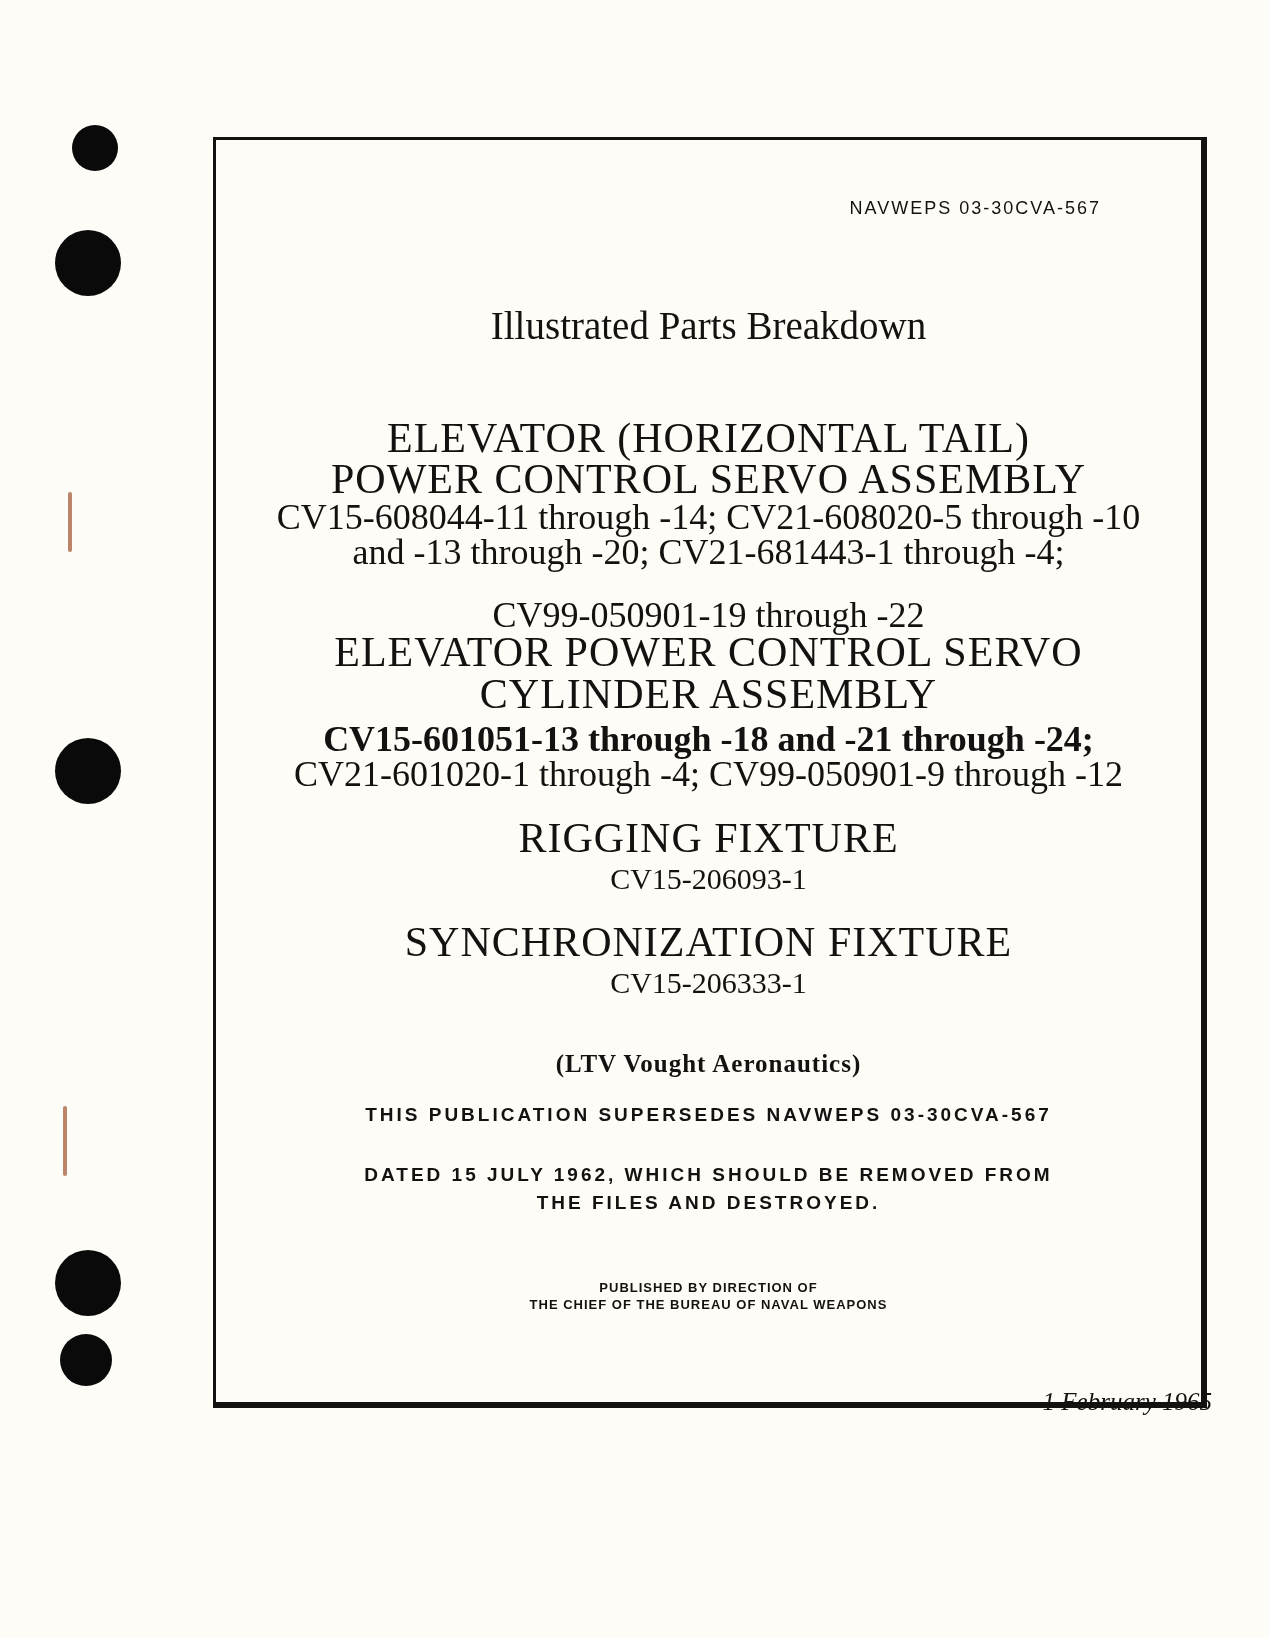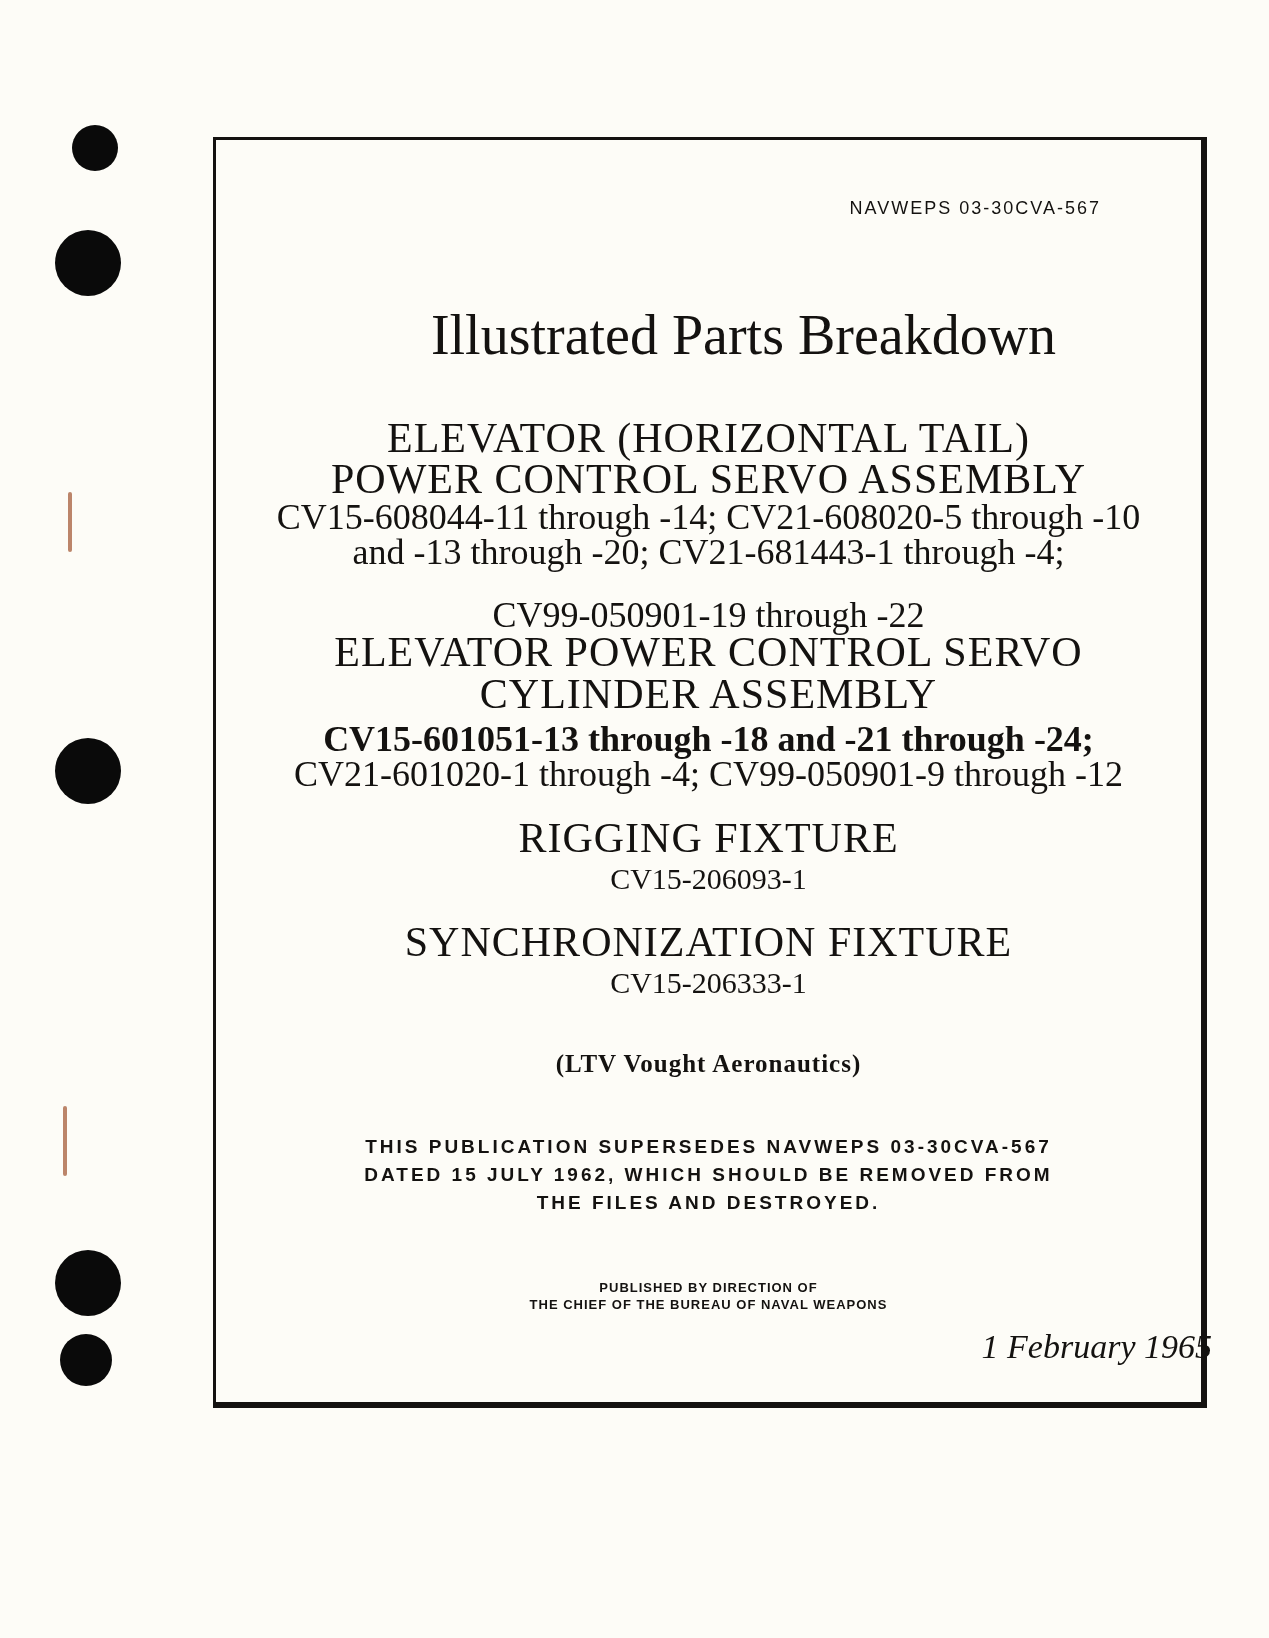--- a/index.html
+++ b/index.html
@@ -14,28 +14,28 @@
   .frame {
     position:absolute; left:213px; top:137px; width:994px; height:1271px;
     border-left:3px solid #141210; border-top:3px solid #141210;
     border-right:6px solid #141210; border-bottom:6px solid #141210;
     box-sizing:border-box;
   }
   .abs { position:absolute; white-space:nowrap; }
   .center { left:0; width:100%; text-align:center; }
   .sans { font-family:"Liberation Sans", "DejaVu Sans", sans-serif; font-weight:bold; }
   .docnum { right:100px; top:58px; font-size:18px; letter-spacing:2px; font-weight:normal; }
-  .subtitle { top:163px; font-size:56px;padding-left:35px; }
+  .subtitle { top:163px; font-size:39px; }
   .h1 { font-size:42px; letter-spacing:1px; line-height:42px; }
   .pn { font-size:36px; line-height:35px; }
   .pn-small { font-size:30px; line-height:32px; }
   .mfr { font-size:25px; font-weight:bold; letter-spacing:1px; }
   .supersede { font-size:19px; line-height:28px; letter-spacing:3px; }
   .published { font-size:13px; line-height:17px; letter-spacing:1px; }
-  .date { right:57px; top:1328px; font-size:34px; font-style:italic; }
+  .date { right:57px; top:1388px; font-size:25px; font-style:italic; }
 </style>
 </head>
 <body>
 
 <div class="hole" style="left:72px;top:125px;width:46px;height:46px;"></div>
 <div class="hole" style="left:55px;top:230px;width:66px;height:66px;"></div>
 <div class="hole" style="left:55px;top:738px;width:66px;height:66px;"></div>
 <div class="hole" style="left:55px;top:1250px;width:66px;height:66px;"></div>
 <div class="hole" style="left:60px;top:1334px;width:52px;height:52px;"></div>
 
@@ -60,21 +60,21 @@
   <div class="abs center pn" style="top:617px;">CV21-601020-1 through -4; CV99-050901-9 through -12</div>
 
   <div class="abs center h1" style="top:677px;">RIGGING FIXTURE</div>
   <div class="abs center pn-small" style="top:723px;">CV15-206093-1</div>
 
   <div class="abs center h1" style="top:781px;">SYNCHRONIZATION FIXTURE</div>
   <div class="abs center pn-small" style="top:827px;">CV15-206333-1</div>
 
   <div class="abs center mfr" style="top:910px;">(LTV Vought Aeronautics)</div>
 
-  <div class="abs center sans supersede" style="top:993px;">THIS PUBLICATION SUPERSEDES NAVWEPS 03-30CVA-567</div>
+  <div class="abs center sans supersede" style="top:961px;">THIS PUBLICATION SUPERSEDES NAVWEPS 03-30CVA-567</div>
   <div class="abs center sans supersede" style="top:1021px;">DATED 15 JULY 1962, WHICH SHOULD BE REMOVED FROM</div>
   <div class="abs center sans supersede" style="top:1049px;">THE FILES AND DESTROYED.</div>
 
   <div class="abs center sans published" style="top:1139px;">PUBLISHED BY DIRECTION OF</div>
   <div class="abs center sans published" style="top:1156px;">THE CHIEF OF THE BUREAU OF NAVAL WEAPONS</div>
 </div>
 
 <div class="abs date">1 February 1965</div>
 
 </body></html>

